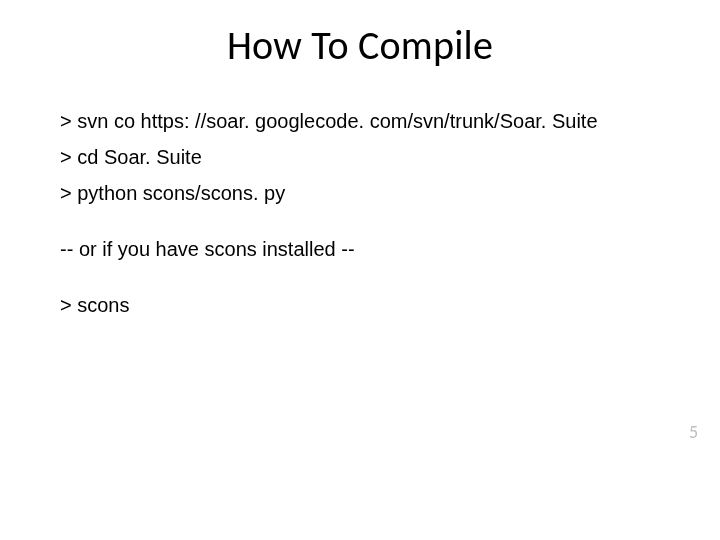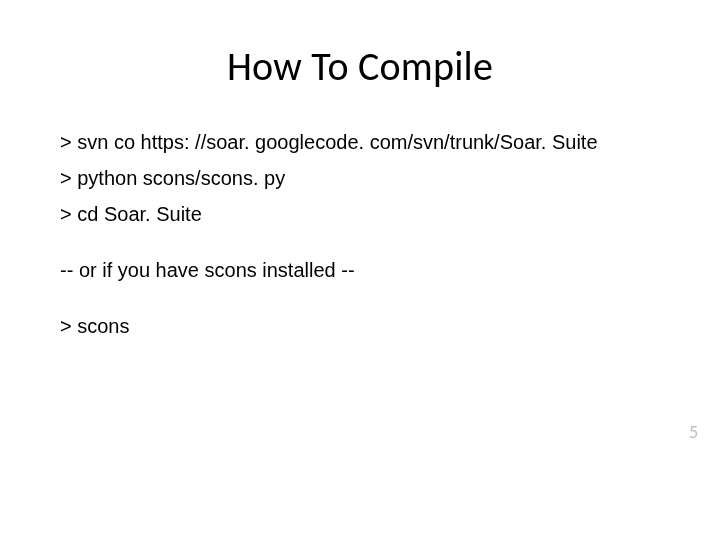--- a/index.html
+++ b/index.html
@@ -1,32 +1,32 @@
 <!DOCTYPE html>
 <html><head>
   <meta charset="utf-8">
   <style>
     * { margin: 0; padding: 0; box-sizing: border-box; }
     html, body { width: 720px; height: 540px; background: #fff; font-family: Arial, Helvetica, sans-serif; color: #000; }
-    .slide { width: 720px; height: 457px; position: relative; padding: 36px 60px 20px 60px; }
+    .slide { width: 720px; height: 457px; position: relative; padding: 15px 60px 20px 60px; }
     .title { font-family: Calibri, Arial, sans-serif; font-size: 40px; font-weight: 400; text-align: center; margin-top: 6px; margin-bottom: 36px; letter-spacing: 0.2px; }
     .content { font-size: 20px; font-weight: 400; line-height: 1.5; }
     .content p { margin-bottom: 6px; }
     .gap { height: 20px; }
     .page-number { position: absolute; right: 22px; bottom: 14px; font-size: 18px; color: #bfbfbf; font-family: Calibri, Arial, sans-serif; }
   </style>
 </head>
 <body>
 
 <div class="slide">
   <h1 class="title">How To Compile</h1>
   <div class="content">
     <p>&gt; svn co https: //soar. googlecode. com/svn/trunk/Soar. Suite</p>
+    <p>&gt; cd Soar. Suite</p>
     <p>&gt; python scons/scons. py</p>
-    <p>&gt; cd Soar. Suite</p>
     <div class="gap"></div>
     <p>-- or if you have scons installed --</p>
     <div class="gap"></div>
     <p>&gt; scons</p>
     <div class="gap"></div>
     <div class="gap"></div>
   </div>
   <div class="page-number">5</div>
 </div>
 

